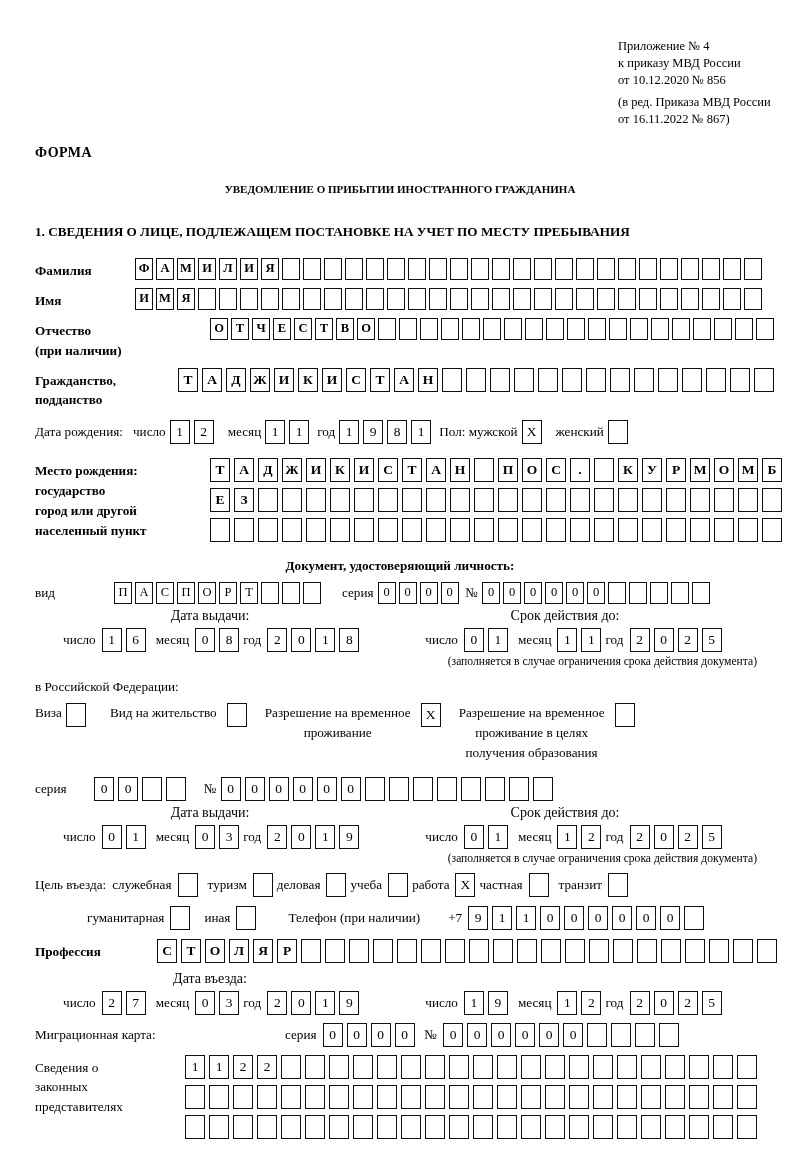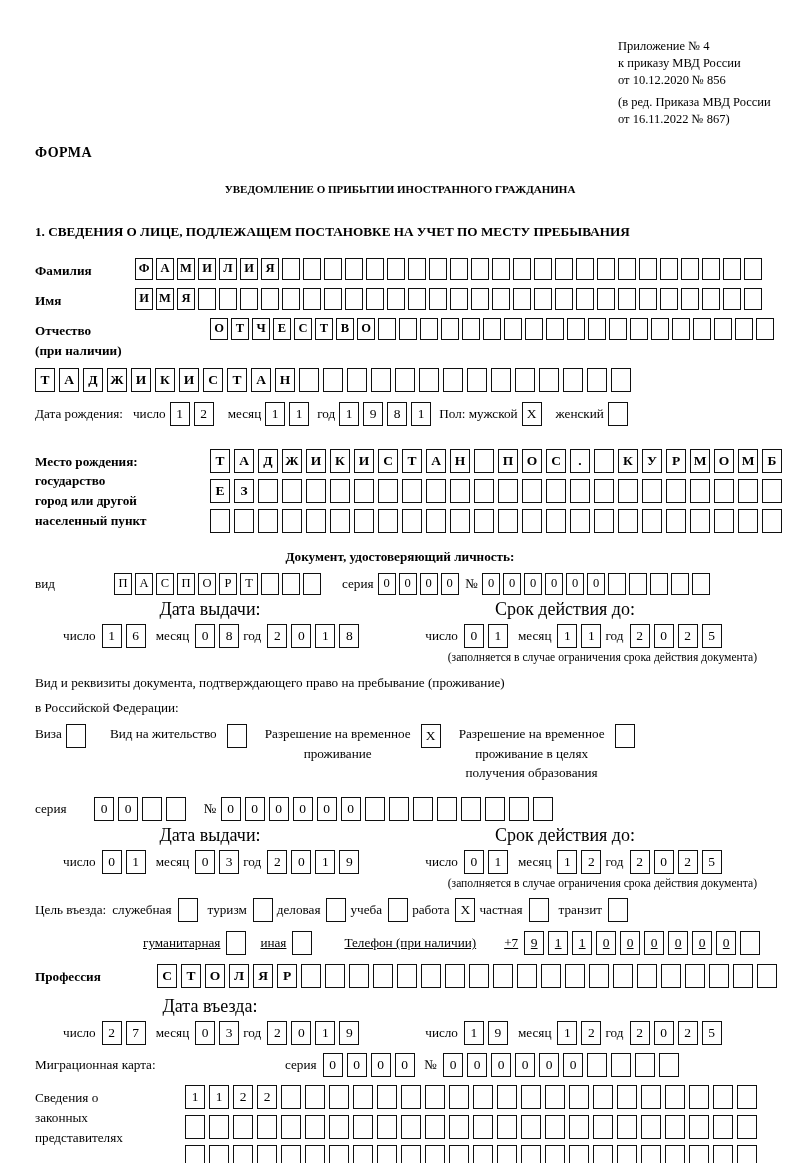--- a/index.html
+++ b/index.html
@@ -34,37 +34,37 @@
   .cl{width:20px;height:24px;margin-right:4px;line-height:21px;font-size:13.5px;}
   .stack{display:flex;flex-direction:column;}
   .stack .cells{margin-bottom:6px;}
 
   .inline{display:flex;align-items:center;font-size:13.2px;}
   .inline .cells{margin:0 4px;}
   .ml6{margin-left:6px;} .ml10{margin-left:10px;} .ml14{margin-left:14px;} .ml20{margin-left:20px;} .ml28{margin-left:28px;}
   .mr6{margin-right:6px;}
 
   .doc-head{width:730px;text-align:center;font-weight:bold;font-size:13.2px;margin:10px 0 8px;}
-  .dheads{display:flex;font-size:18px;margin-top:4px;}
+  .dheads{display:flex;font-size:14px;margin-top:4px;}
   .dh1{width:350px;text-align:center;}
   .dh2{width:360px;text-align:center;}
   .drow{display:flex;align-items:center;font-size:13.2px;margin-top:4px;}
   .dgroupL{display:flex;align-items:center;margin-left:28px;}
   .dgroupR{display:flex;align-items:center;margin-left:62px;}
   .dnote{width:740px;font-size:11.6px;text-align:right;padding-right:18px;margin-top:3px;box-sizing:border-box;}
 
   .restext{font-size:13.2px;line-height:1.9;margin-top:6px;}
   .permits{display:flex;align-items:flex-start;font-size:13.2px;margin:4px 0 14px;}
   .pgroup{display:flex;align-items:flex-start;}
   .ptext{text-align:center;line-height:1.5;}
   .permits .cells{margin-left:10px;margin-top:0;}
 
   .goal{display:flex;align-items:center;font-size:13.2px;margin-bottom:9px;flex-wrap:nowrap;white-space:nowrap;}
   .goal .cells{margin-left:6px;}
-  .indent100{margin-left:108px;text-decoration:underline;}
+  .indent100{margin-left:52px;}
 
   .mcrow{display:flex;align-items:center;font-size:13.2px;margin:8px 0;}
   .mclab{width:250px;flex-shrink:0;}
 
   .reps{display:flex;align-items:flex-start;margin-top:4px;}
 </style>
 </head>
 <body>
 
 <div class="page">
@@ -187,20 +187,24 @@
         <span class="cell cs"></span>
         <span class="cell cs"></span>
         <span class="cell cs"></span>
         <span class="cell cs"></span>
         <span class="cell cs"></span>
         <span class="cell cs"></span>
       </div>
   </div>
 
   <div class="frow">
+    <div class="lab lwC">
+      <div>Гражданство,</div>
+      <div>подданство</div>
+    </div>
     <div class="cells">
         <span class="cell cl">Т</span>
         <span class="cell cl">А</span>
         <span class="cell cl">Д</span>
         <span class="cell cl">Ж</span>
         <span class="cell cl">И</span>
         <span class="cell cl">К</span>
         <span class="cell cl">И</span>
         <span class="cell cl">С</span>
         <span class="cell cl">Т</span>
@@ -216,21 +220,21 @@
         <span class="cell cl"></span>
         <span class="cell cl"></span>
         <span class="cell cl"></span>
         <span class="cell cl"></span>
         <span class="cell cl"></span>
         <span class="cell cl"></span>
         <span class="cell cl"></span>
       </div>
   </div>
 
-  <div class="inline" style="margin:10px 0 23px;">
+  <div class="inline" style="margin:10px 0 14px;">
     <span>Дата рождения:</span>
     <span class="ml10">число</span>
     <span class="cells">
         <span class="cell cl">1</span>
         <span class="cell cl">2</span>
       </span>
     <span class="ml6">месяц</span>
     <span class="cells">
         <span class="cell cl">1</span>
         <span class="cell cl">1</span>
@@ -420,21 +424,20 @@
           <span class="cell cl">2</span>
           <span class="cell cl">0</span>
           <span class="cell cl">2</span>
           <span class="cell cl">5</span>
         </span>
     </div>
   </div>
   <div class="dnote">(заполняется в случае ограничения срока действия документа)</div>
 
   <div class="restext">
-    <div>Вид и реквизиты документа, подтверждающего право на пребывание (проживание)</div>
     <div>в Российской Федерации:</div>
   </div>
 
   <div class="permits">
     <div class="pgroup">
       <span class="ptext">Виза</span>
       <span class="cells" style="margin-left:4px;">
           <span class="cell cl"></span>
         </span>
     </div>

